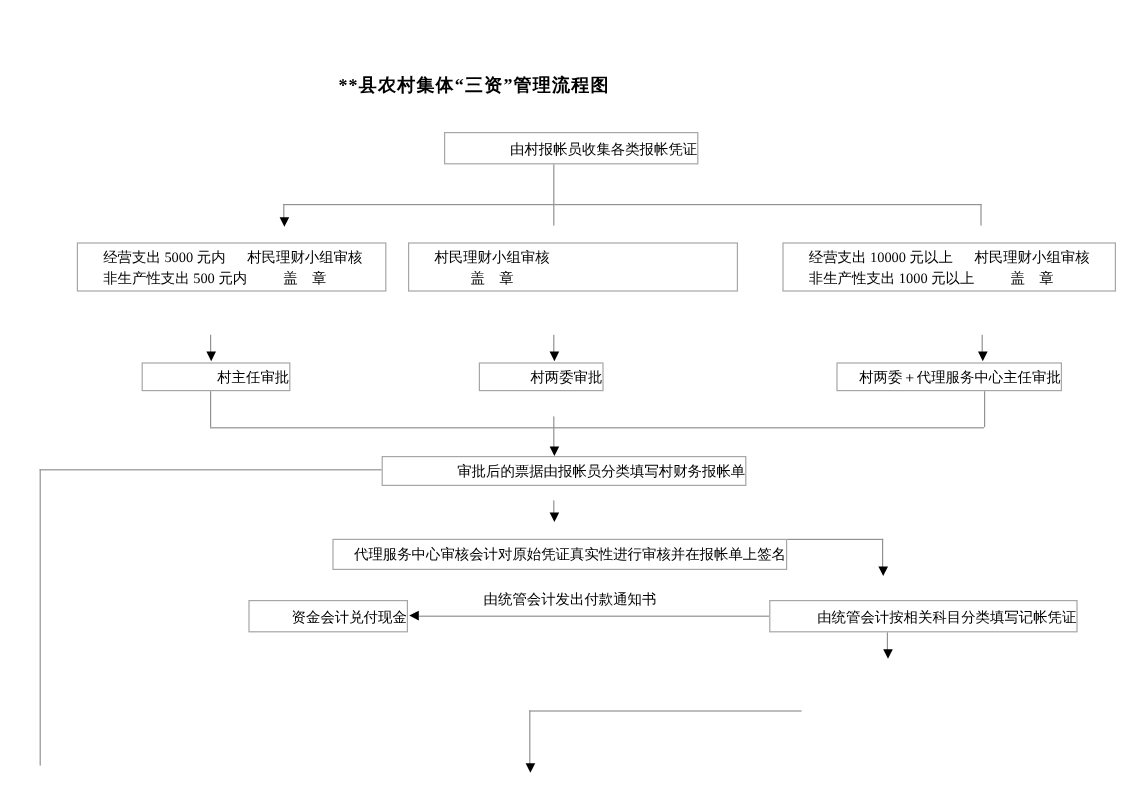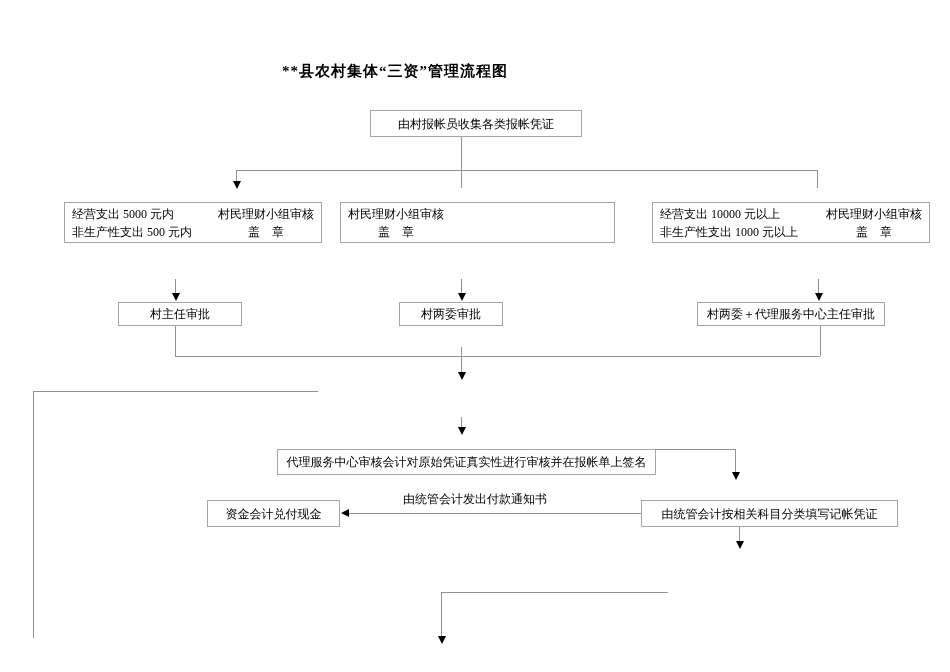--- a/index.html
+++ b/index.html
@@ -7,25 +7,25 @@
     position:relative; width:950px; height:672px; background:#ffffff;
     font-family:"Liberation Serif","DejaVu Serif",serif; color:#000;
     overflow:hidden;
   }
   .title {
     position:absolute; left:0; top:62px; width:790px; text-align:center;
     font-size:15px; font-weight:bold; letter-spacing:1px;
   }
   .box {
     position:absolute; border:1px solid #a6a6a6; background:#fff;
-    display:flex; align-items:center; justify-content:center;
+    display:flex; align-items:center; justify-content:flex-end;
     font-size:12px; line-height:18px; box-sizing:border-box; text-align:center;
   }
   .cat {
-    justify-content:space-between; padding:0 7px; text-align:left;
+    justify-content:space-between; padding:0 21px; text-align:left;
   }
   .cat .colL { white-space:nowrap; }
   .cat .colR { white-space:nowrap; text-align:center; }
   .hline { position:absolute; height:1px; background:#929292; }
   .vline { position:absolute; width:1px; background:#929292; }
   .arr-down {
     position:absolute; width:0; height:0;
     border-left:4px solid transparent; border-right:4px solid transparent;
     border-top:8px solid #000;
   }
@@ -103,20 +103,23 @@
   <div class="box" style="left:697px; top:302px; width:188px; height:24px;">
     <span>村两委＋代理服务中心主任审批</span>
   </div>
 
   <div class="vline" style="left:175px; top:326px; height:30px;"></div>
   <div class="vline" style="left:820px; top:326px; height:30px;"></div>
   <div class="hline" style="left:175px; top:356px; width:645px;"></div>
   <div class="vline" style="left:461px; top:347px; height:26px;"></div>
   <div class="arr-down" style="left:458px; top:372px;"></div>
 
+  <div class="box" style="left:318px; top:380px; width:304px; height:25px;">
+    <span>审批后的票据由报帐员分类填写村财务报帐单</span>
+  </div>
 
   <div class="hline" style="left:33px; top:391px; width:285px;"></div>
   <div class="vline" style="left:33px; top:391px; height:247px;"></div>
 
   <div class="vline" style="left:461px; top:417px; height:11px;"></div>
   <div class="arr-down" style="left:458px; top:427px;"></div>
 
   <div class="box" style="left:277px; top:449px; width:379px; height:26px;">
     <span>代理服务中心审核会计对原始凭证真实性进行审核并在报帐单上签名</span>
   </div>

